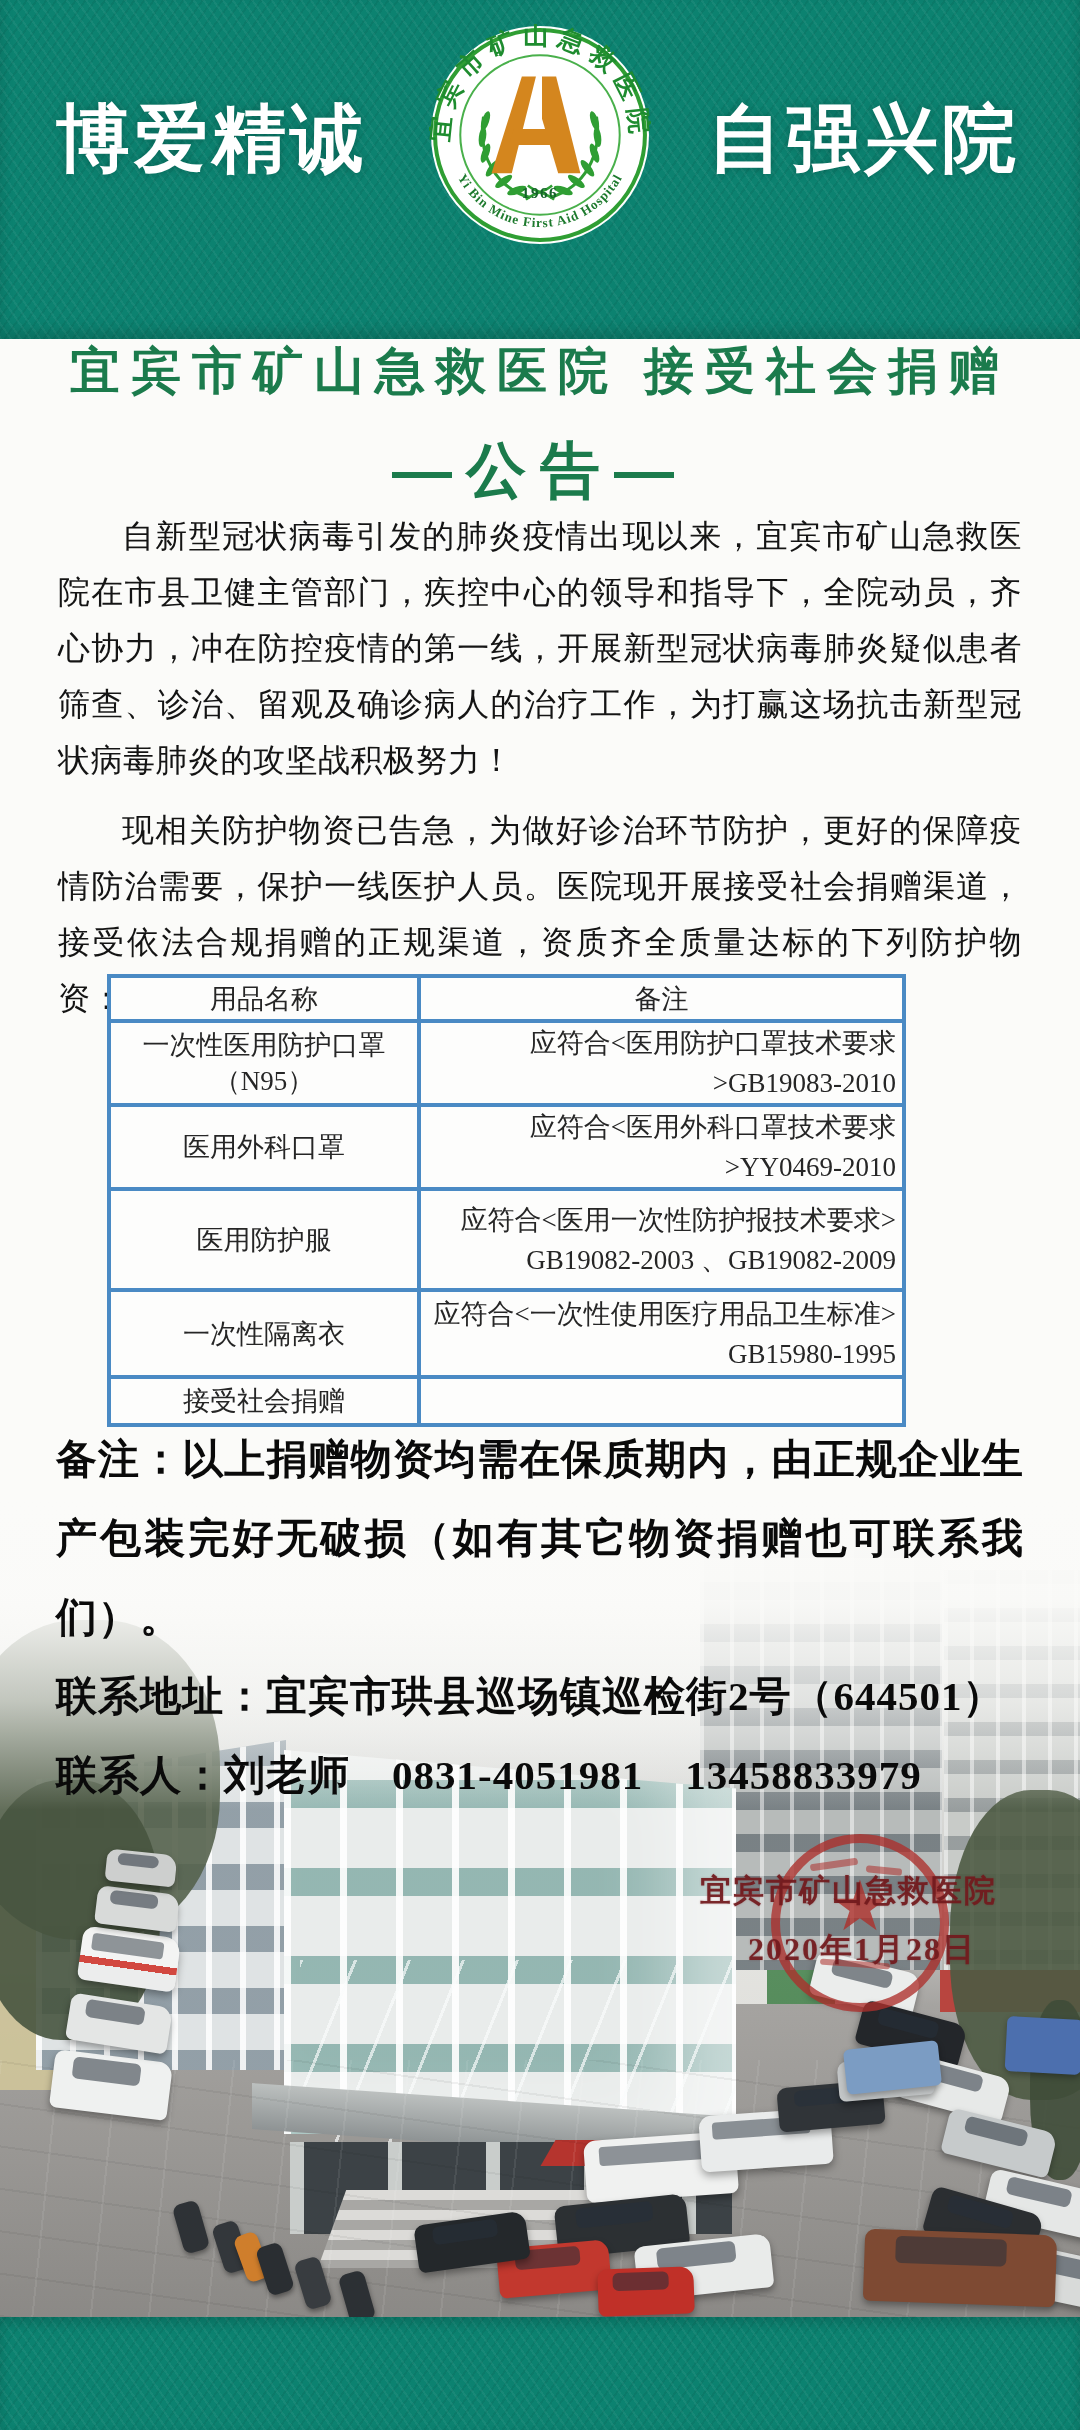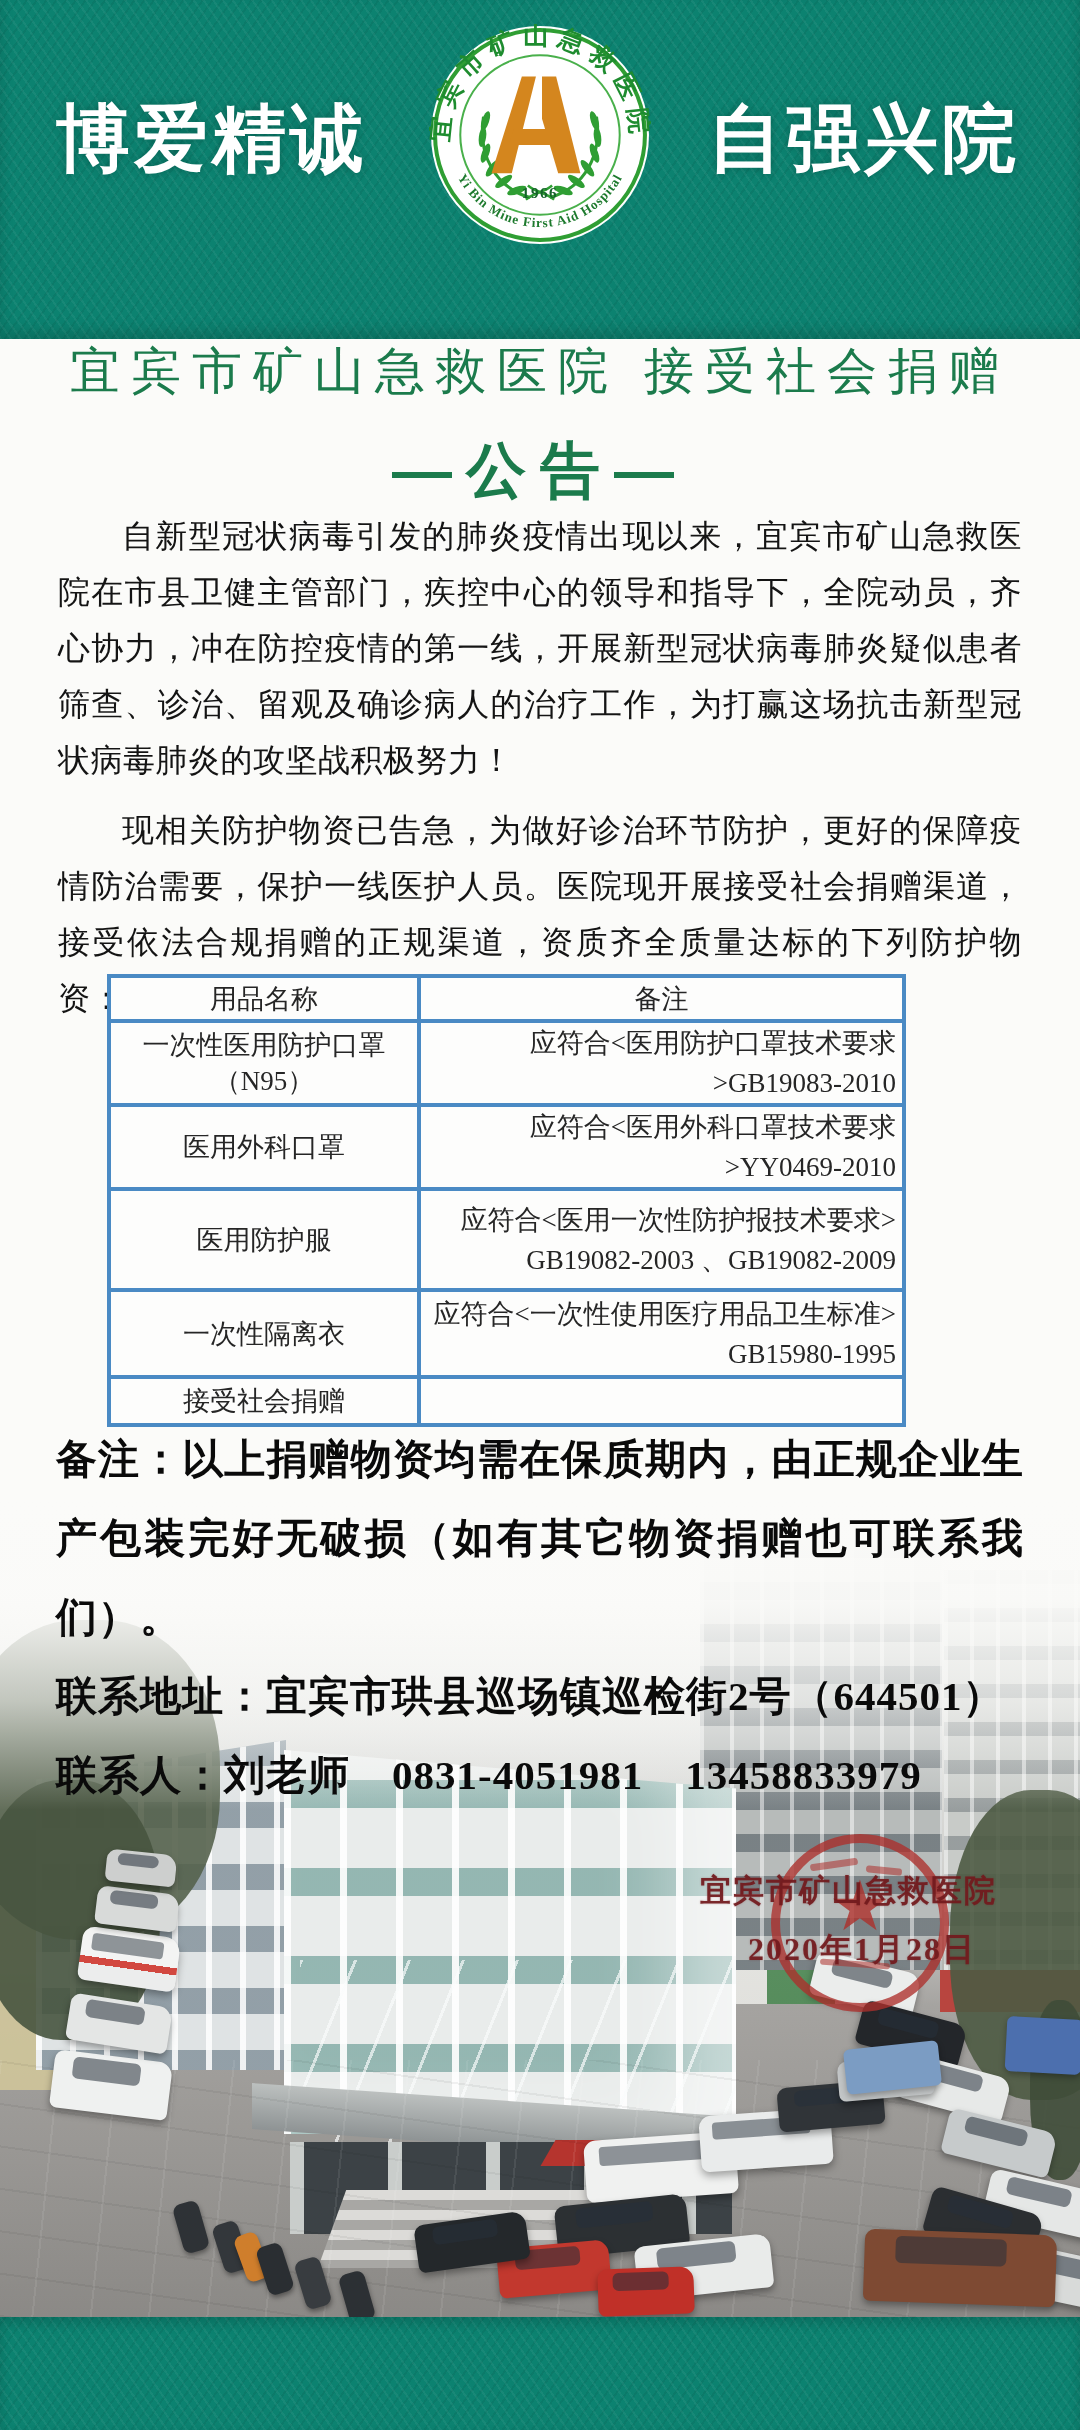--- a/index.html
+++ b/index.html
@@ -16,21 +16,21 @@
   .motto{position:absolute;top:90px;font-family:"Liberation Sans","DejaVu Sans",sans-serif;
          font-weight:bold;font-size:74px;color:#ffffff;letter-spacing:4px;
          text-shadow:0 0 8px rgba(0,60,50,.45);white-space:nowrap;}
   .motto-left{left:56px;}
   .motto-right{left:676px;margin-left:32px;}
   .logo{position:absolute;left:429px;top:24px;width:222px;height:222px;}
 
   
   .title-block{position:absolute;left:0;top:338px;width:1080px;text-align:center;color:#1B7B4C;
                font-family:"Liberation Sans","DejaVu Sans",sans-serif;}
-  .title-line1{font-size:50px;font-weight:normal;letter-spacing:11px;white-space:nowrap;}
+  .title-line1{font-size:50px;font-weight:bold;letter-spacing:11px;white-space:nowrap;}
   .title-line2{margin-top:26px;font-size:60px;font-weight:bold;letter-spacing:14px;}
 
   
   .body-text{position:absolute;left:58px;top:508px;width:964px;color:#141414;
              font-size:32px;line-height:56px;text-align:justify;letter-spacing:.5px;}
   .body-text p{margin:0;text-indent:2em;}
   .body-text p + p{margin-top:14px;}
 
   
   .supply-table{position:absolute;left:88px;top:974px;width:799px;border-collapse:collapse;

